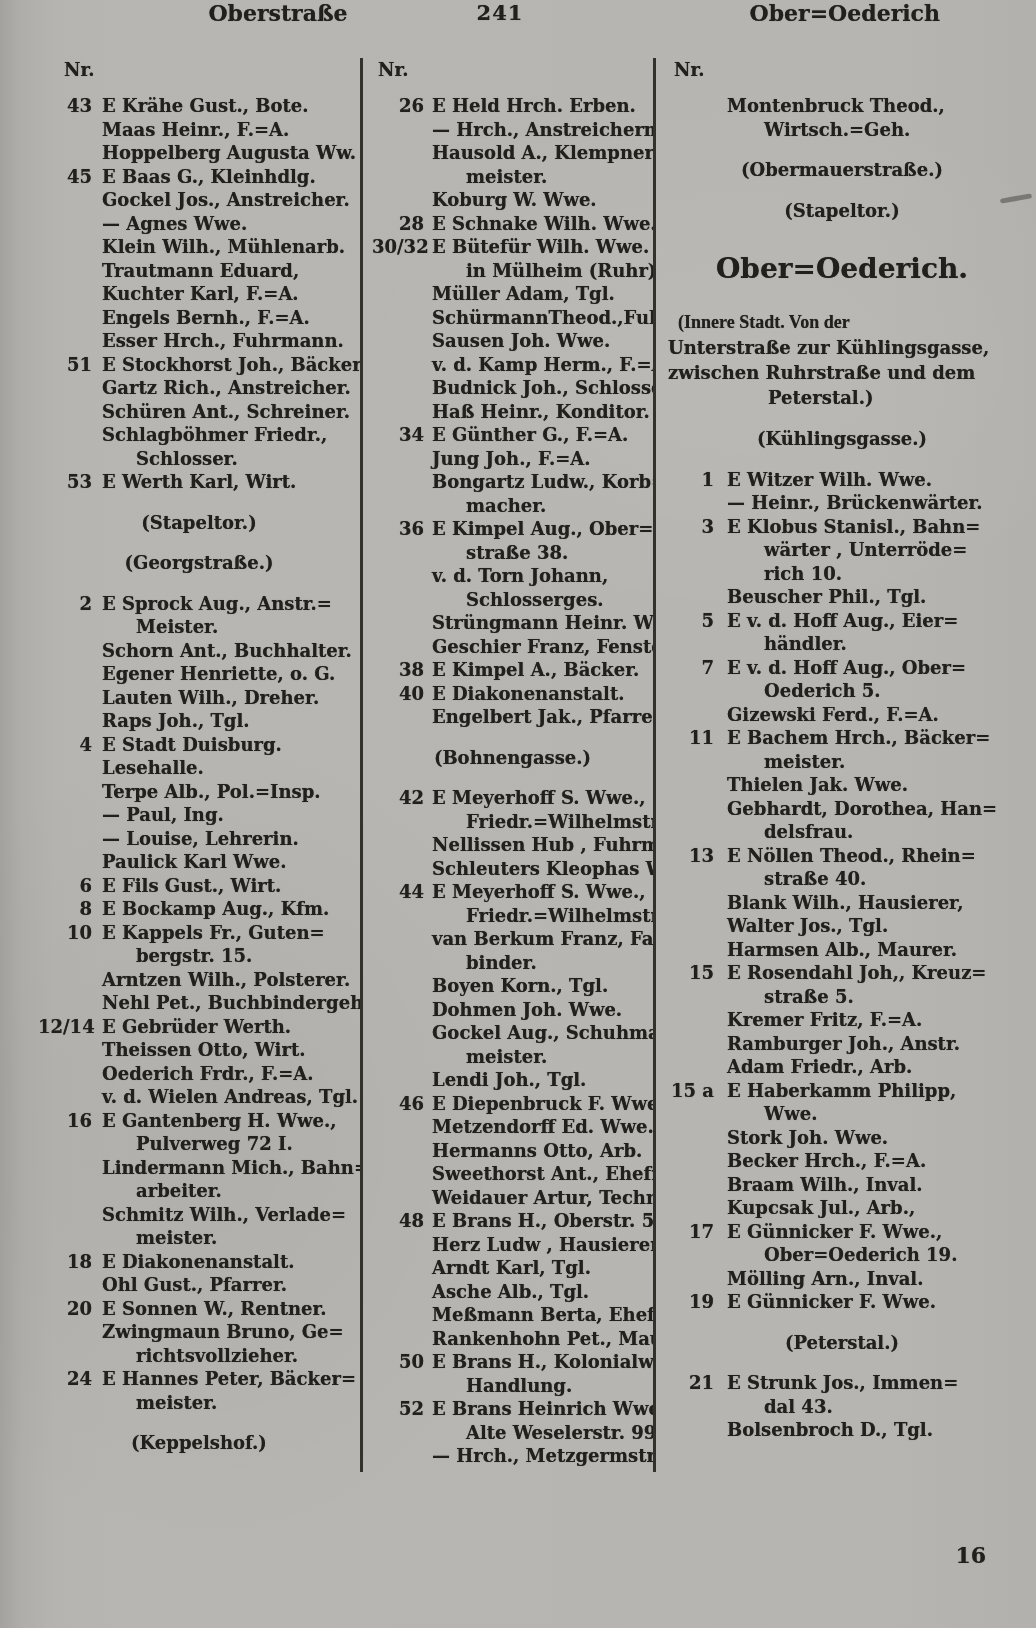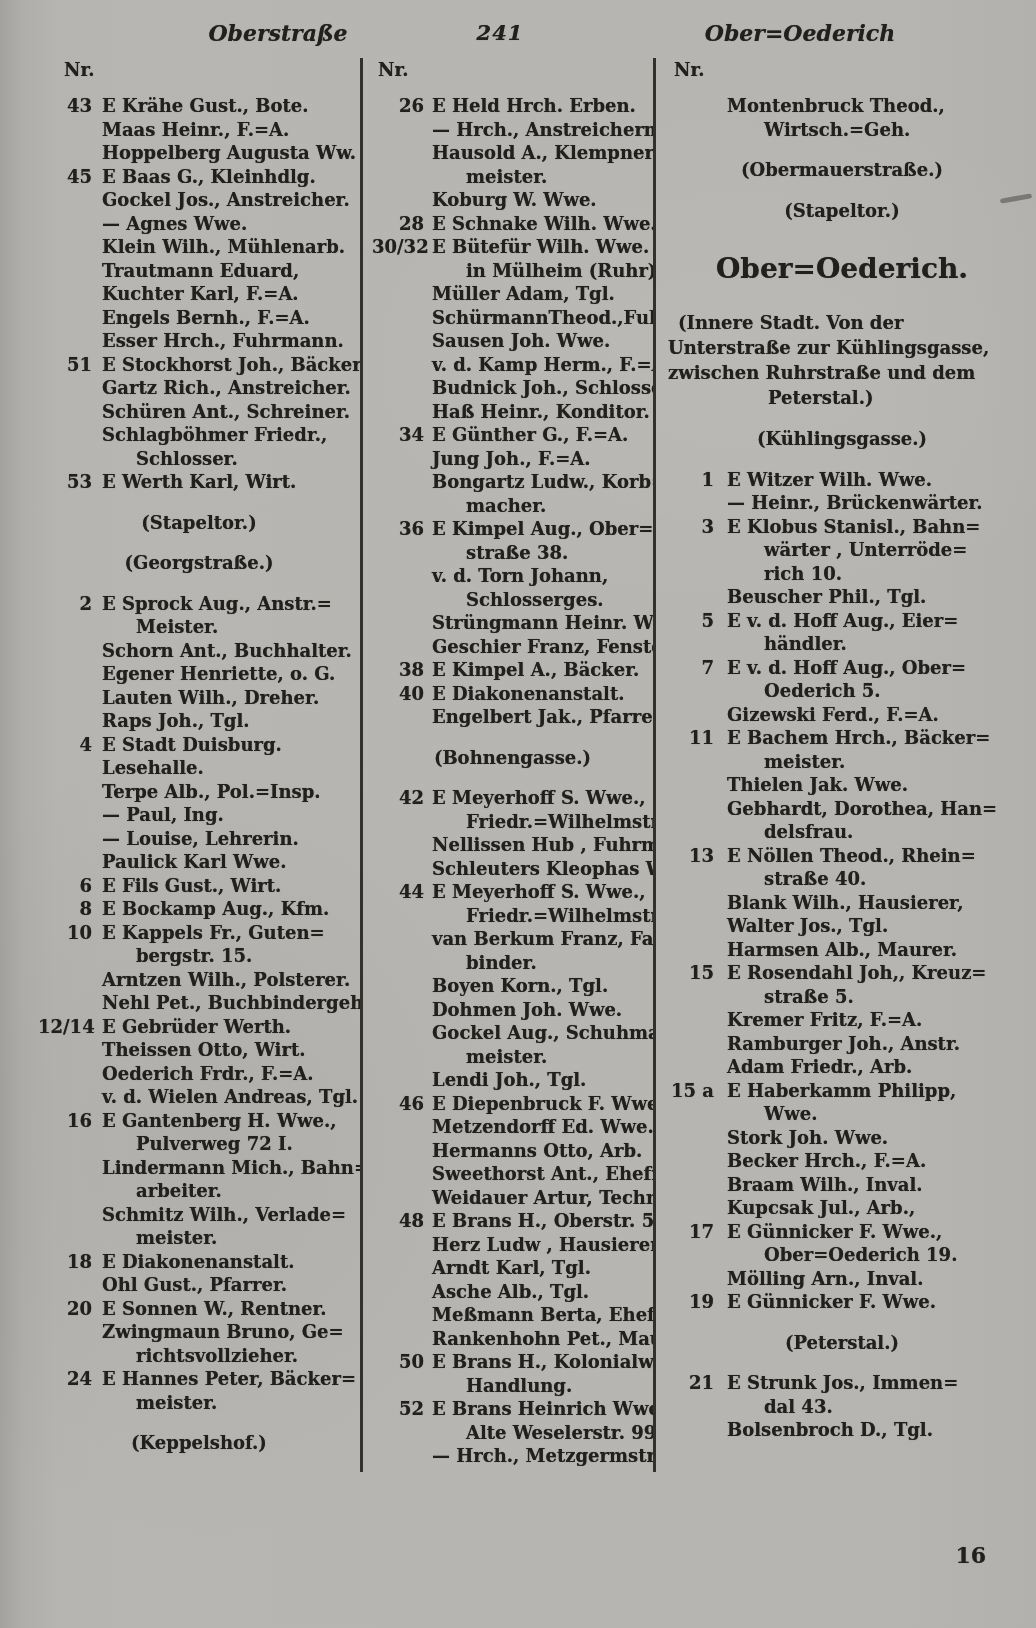--- a/index.html
+++ b/index.html
@@ -11,42 +11,42 @@
     color:#22201c;
     font-family:"DejaVu Serif","Liberation Serif",serif;
     font-weight:700;
     background:
       radial-gradient(ellipse 600px 400px at 72% 22%, rgba(255,255,255,0.05), transparent 70%),
       radial-gradient(ellipse 500px 600px at 20% 70%, rgba(0,0,0,0.04), transparent 70%),
       linear-gradient(90deg,#a3a29e 0px,#afaeaa 22px,#b5b4b0 55px,#b7b6b2 120px,#b6b5b1 85%,#b2b1ad 100%);
   }
   .page *{text-shadow:0 0 0.7px rgba(32,30,26,0.65);}
   
-  .hdr{position:absolute;top:20px;left:0;width:100%;height:34px;font-size:22px;font-style:italic;}
+  .hdr{position:absolute;top:0;left:0;width:100%;height:34px;font-size:22px;}
   .hdr .hL{position:absolute;left:148px;width:260px;text-align:center;}
   .hdr .hM{position:absolute;left:440px;width:120px;text-align:center;font-size:21px;letter-spacing:1px;}
-  .hdr .hR{position:absolute;left:660px;width:280px;text-align:center;}
+  .hdr .hR{position:absolute;left:660px;width:280px;text-align:right;}
   
   .cols{position:absolute;top:58px;left:4px;display:flex;padding:0 24px 0 34px;width:978px;}
   .col{box-sizing:border-box;overflow:hidden;}
   .col1{width:322px;--numw:54px;--gap:10px;--wrap:98px;}
   .col2{width:293px;border-left:3px solid #33312b;padding-left:9px;--numw:52px;--gap:8px;--wrap:94px;}
   .col3{flex:1;border-left:3px solid #33312b;padding-left:12px;--numw:46px;--gap:13px;--wrap:96px;}
   .nr{font-size:18px;line-height:23px;margin:0 0 13px 0;padding-left:26px;}
   .col2 .nr,.col3 .nr{padding-left:6px;}
   .ln{font-size:18px;line-height:23.5px;white-space:nowrap;}
   .ln.e{padding-left:calc(var(--numw) + var(--gap));text-indent:calc(0px - var(--numw) - var(--gap));}
   .ln.e .num{display:inline-block;width:var(--numw);text-align:right;margin-right:var(--gap);text-indent:0;}
   .ln.s{padding-left:calc(var(--numw) + var(--gap));}
   .ln.w{padding-left:var(--wrap);}
   .ln.c{text-align:center;margin:17px 0;}
   .ln.t{text-align:center;font-size:28px;line-height:34px;margin:30px 0 24px;}
   .ln.p1{padding-left:10px;}
   .ln.pc{padding-left:100px;}
-  .ln.p1{margin-top:16px;}
+  .ln.p1{margin-top:16px;font-family:Liberation Serif, serif;}
   .ln.p,.ln.p1,.ln.pc{line-height:25px;}
   
   .sig{position:absolute;right:50px;top:1542px;font-size:22px;}
   
   .artifact{position:absolute;left:1000px;top:196px;width:32px;height:5px;background:#6b6a66;border-radius:3px;transform:rotate(-10deg);opacity:0.8;}
 </style>
 </head>
 <body>
 
 <div class="page">

